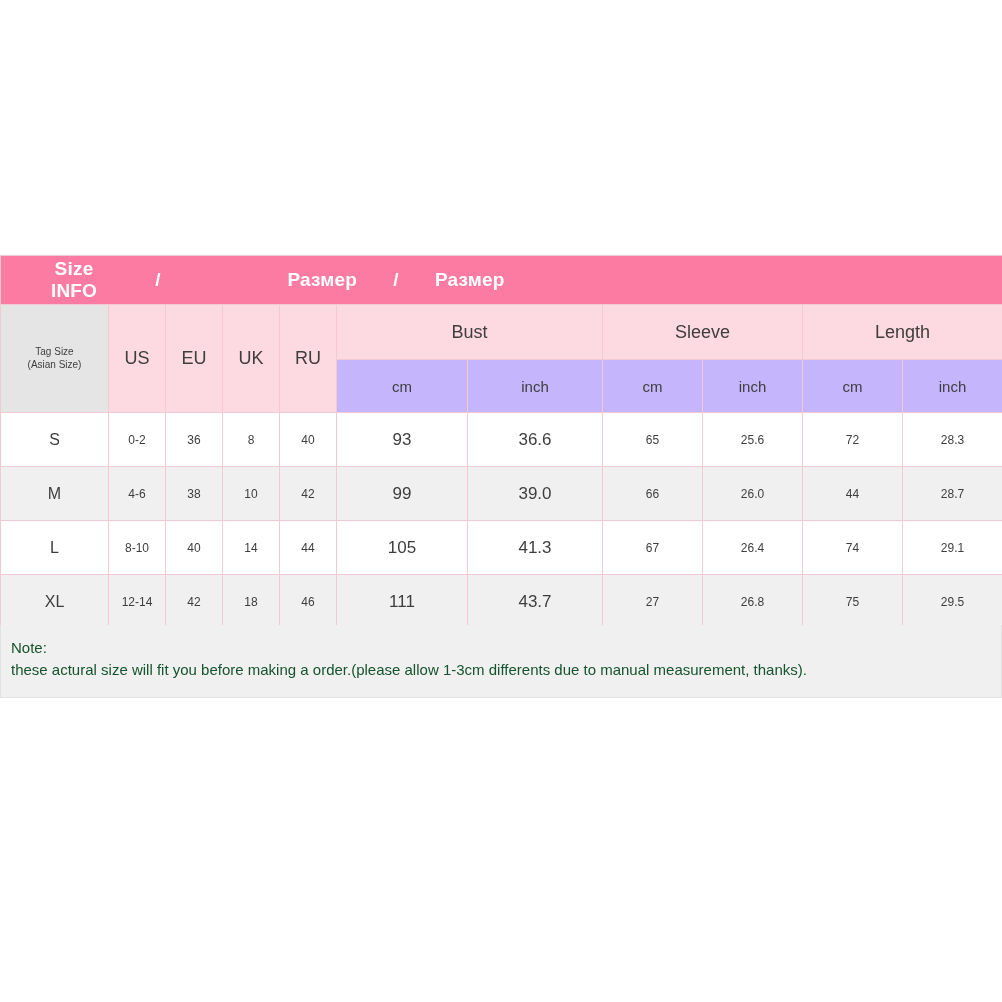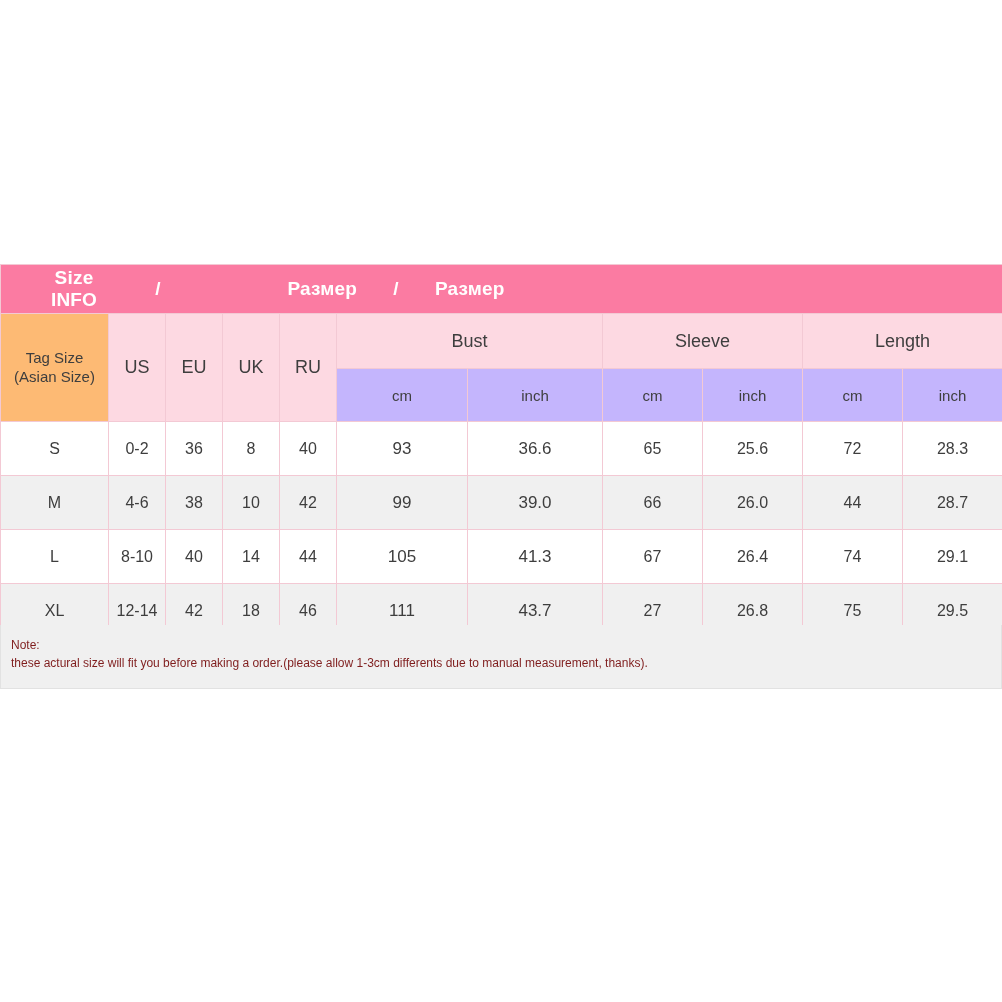--- a/index.html
+++ b/index.html
@@ -13,21 +13,21 @@
   }
   #page {
     position: relative;
     width: 1002px;
     height: 1002px;
     background: #ffffff;
   }
   .chart-wrap {
     position: absolute;
     left: 0;
-    top: 264px;
+    top: 255px;
     width: 1002px;
   }
   table.size-table {
     border-collapse: collapse;
     width: 1002px;
     table-layout: fixed;
   }
   table.size-table td, table.size-table th {
     border: 1px solid #f3c9d4;
     text-align: center;
@@ -68,49 +68,49 @@
     color: #3e3e3e;
     height: 52px;
   }
   .hdr-unit {
     background: #c4b5fd;
     font-size: 15px;
     color: #3e3e3e;
     height: 50px;
   }
   .hdr-left {
-    background: #fdba74;
-    font-size: 15px;
+    background: #e5e5e5;
+    font-size: 10px;
     font-weight: bold;
     color: #3e3e3e;
     line-height: 1.25;
   }
   .hdr-left .small { display: block; }
 
   
   .row-a td { background: #ffffff; height: 51px; font-size: 16px; }
   .row-b td { background: #f0f0f0; height: 51px; font-size: 16px; }
-  td.c-num { font-size: 16px; }
+  td.c-num { font-size: 12px; }
   td.c-bust { font-size: 17px; }
 
   
   .note {
     position: absolute;
     left: 0;
     top: 625px;
     width: 1002px;
     box-sizing: border-box;
     background: #f0f0f0;
     padding: 12px 10px 16px 10px;
     border: 1px solid #e2e2e2;
     border-top: none;
   }
   .note div {
-    color: #7f1d1d;
-    font-size: 12px;
+    color: #14532d;
+    font-size: 15px;
     line-height: 1.42;
   }
   .note .note-label { margin-bottom: 1px; }
 </style>
 </head>
 <body>
 
 <div id="page">
 
   <div class="chart-wrap">

